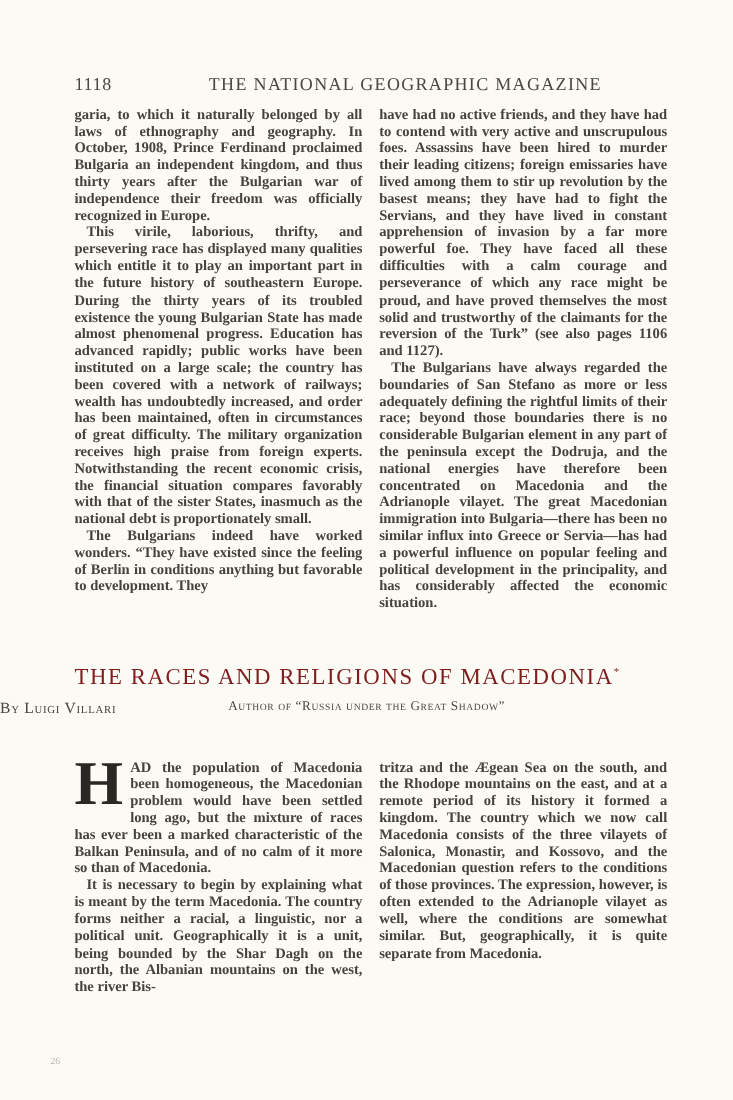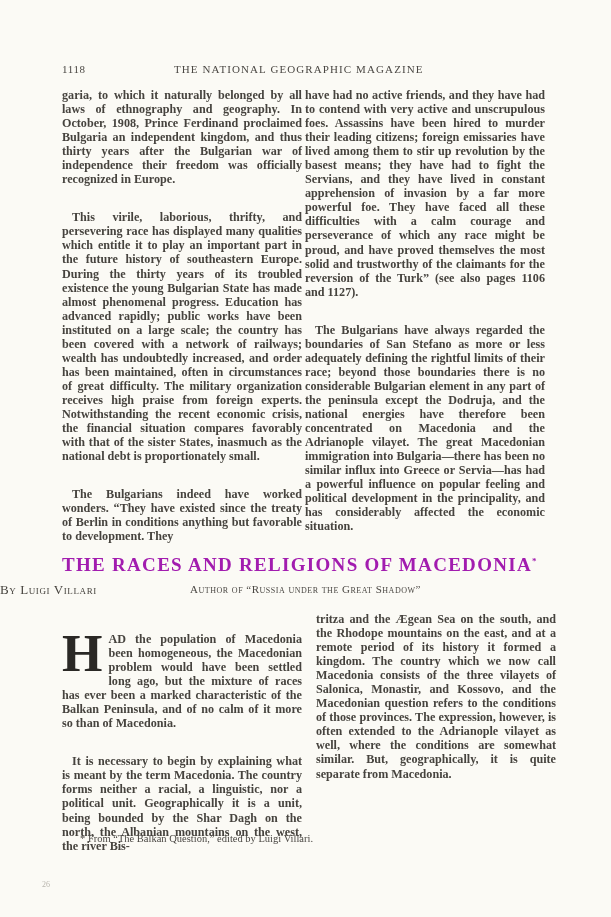--- a/index.html
+++ b/index.html
@@ -19,21 +19,21 @@
       position: absolute;
       left: 0; top: 0;
       width: 611px; height: 917px;
     }
     .running-head {
       position: absolute;
       top: 63px;
       left: 62px;
       width: 500px;
       height: 16px;
-      font-size: 11px;
+      font-size: 15px;
       letter-spacing: 0.6px;
       color: #4a4743;
     }
     .running-head .folio {
       position: absolute;
       left: 0; top: 0;
     }
     .running-head .mag-title {
       position: absolute;
       left: 72px; top: 0;
@@ -48,35 +48,33 @@
       color: #46433e;
       hyphens: manual;
       font-weight: bold;
     }
     .col p {
       margin: 0;
       text-indent: 0;
     }
     .col p.indent {
       text-indent: 10px;
-      margin-top: 24px;
     }
     .col-top-left { left: 62px; top: 88px; width: 240px; }
-    .col-top-right { left: 305px; top: 88px; width: 240px; }
+    .col-top-right { left: 316px; top: 88px; width: 240px; }
 
     .article-title {
       position: absolute;
       left: 62px;
       top: 554px;
       width: 500px;
       font-size: 19px;
       letter-spacing: 1.3px;
-      color: #a21caf;
+      color: #7f1d1d;
       white-space: nowrap;
-      font-weight: bold;
     }
     .article-title sup {
       font-size: 9px;
       vertical-align: super;
     }
     .byline {
       position: absolute;
       left: 0; width: 567px;
       top: 582px;
       font-size: 13px;
@@ -88,21 +86,21 @@
       position: absolute;
       left: 0; width: 611px;
       top: 583px;
       text-align: center;
       font-size: 11px;
       font-variant: small-caps;
       letter-spacing: 0.5px;
       color: #4a4743;
     }
     .col-bot-left { left: 62px; top: 632px; width: 240px; }
-    .col-bot-right { left: 316px; top: 612px; width: 240px; }
+    .col-bot-right { left: 316px; top: 632px; width: 240px; }
 
     .dropcap-wrap {
       position: relative;
     }
     .dropcap {
       float: left;
       font-size: 52px;
       line-height: 40px;
       height: 42px;
       margin: 2px 6px 0 0;
@@ -131,21 +129,21 @@
 <div class="page">
 
   <div class="running-head">
     <span class="folio">1118</span>
     <span class="mag-title">THE NATIONAL GEOGRAPHIC MAGAZINE</span>
   </div>
 
   <div class="col col-top-left">
     <p>garia, to which it naturally belonged by all laws of ethnography and geography. In October, 1908, Prince Ferdinand proclaimed Bulgaria an independent kingdom, and thus thirty years after the Bulgarian war of independence their freedom was officially recognized in Europe.</p>
     <p class="indent">This virile, laborious, thrifty, and persevering race has displayed many qualities which entitle it to play an important part in the future history of southeastern Europe. During the thirty years of its troubled existence the young Bulgarian State has made almost phenomenal progress. Education has advanced rapidly; public works have been instituted on a large scale; the country has been covered with a network of railways; wealth has undoubtedly increased, and order has been maintained, often in circumstances of great difficulty. The military organization receives high praise from foreign experts. Notwithstanding the recent economic crisis, the financial situation compares favorably with that of the sister States, inasmuch as the national debt is proportionately small.</p>
-    <p class="indent">The Bulgarians indeed have worked wonders. “They have existed since the treaty of Berlin in conditions anything but favorable to development. They</p>
+    <p class="indent">The Bulgarians indeed have worked wonders. “They have existed since the feeling of Berlin in conditions anything but favorable to development. They</p>
   </div>
 
   <div class="col col-top-right">
     <p>have had no active friends, and they have had to contend with very active and unscrupulous foes. Assassins have been hired to murder their leading citizens; foreign emissaries have lived among them to stir up revolution by the basest means; they have had to fight the Servians, and they have lived in constant apprehension of invasion by a far more powerful foe. They have faced all these difficulties with a calm courage and perseverance of which any race might be proud, and have proved themselves the most solid and trustworthy of the claimants for the reversion of the Turk” (see also pages 1106 and 1127).</p>
     <p class="indent">The Bulgarians have always regarded the boundaries of San Stefano as more or less adequately defining the rightful limits of their race; beyond those boundaries there is no considerable Bulgarian element in any part of the peninsula except the Dodruja, and the national energies have therefore been concentrated on Macedonia and the Adrianople vilayet. The great Macedonian immigration into Bulgaria—there has been no similar influx into Greece or Servia—has had a powerful influence on popular feeling and political development in the principality, and has considerably affected the economic situation.</p>
   </div>
 
   <div class="article-title">
     <span>THE RACES AND RELIGIONS OF MACEDONIA</span><sup>*</sup>
   </div>
@@ -157,16 +155,15 @@
     <p class="dropcap-wrap">
       <span class="dropcap">H</span><span>AD the population of Macedonia been homogeneous, the Macedonian problem would have been settled long ago, but the mixture of races has ever been a marked characteristic of the Balkan Peninsula, and of no calm of it more so than of Macedonia.</span>
     </p>
     <p class="indent">It is necessary to begin by explaining what is meant by the term Macedonia. The country forms neither a racial, a linguistic, nor a political unit. Geographically it is a unit, being bounded by the Shar Dagh on the north, the Albanian mountains on the west, the river Bis-</p>
   </div>
 
   <div class="col col-bot-right">
     <p>tritza and the Ægean Sea on the south, and the Rhodope mountains on the east, and at a remote period of its history it formed a kingdom. The country which we now call Macedonia consists of the three vilayets of Salonica, Monastir, and Kossovo, and the Macedonian question refers to the conditions of those provinces. The expression, however, is often extended to the Adrianople vilayet as well, where the conditions are somewhat similar. But, geographically, it is quite separate from Macedonia.</p>
   </div>
 
-  <div class="footnote">* From “The Balkan Question,” edited by Luigi Villari.</div>
 
   <div class="signature">26</div>
 </div>
 
 </body></html>

